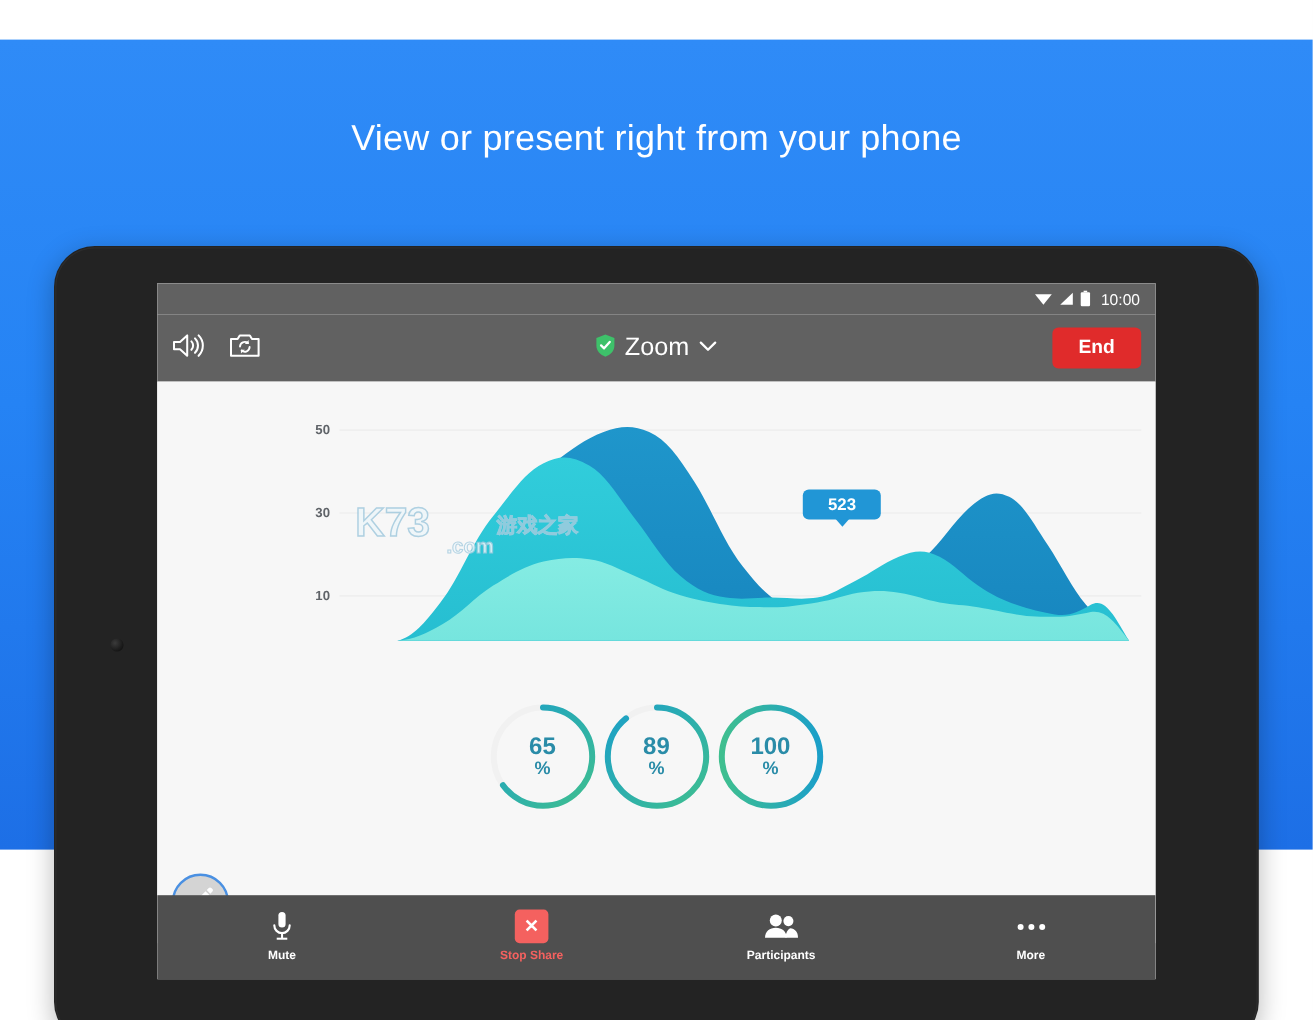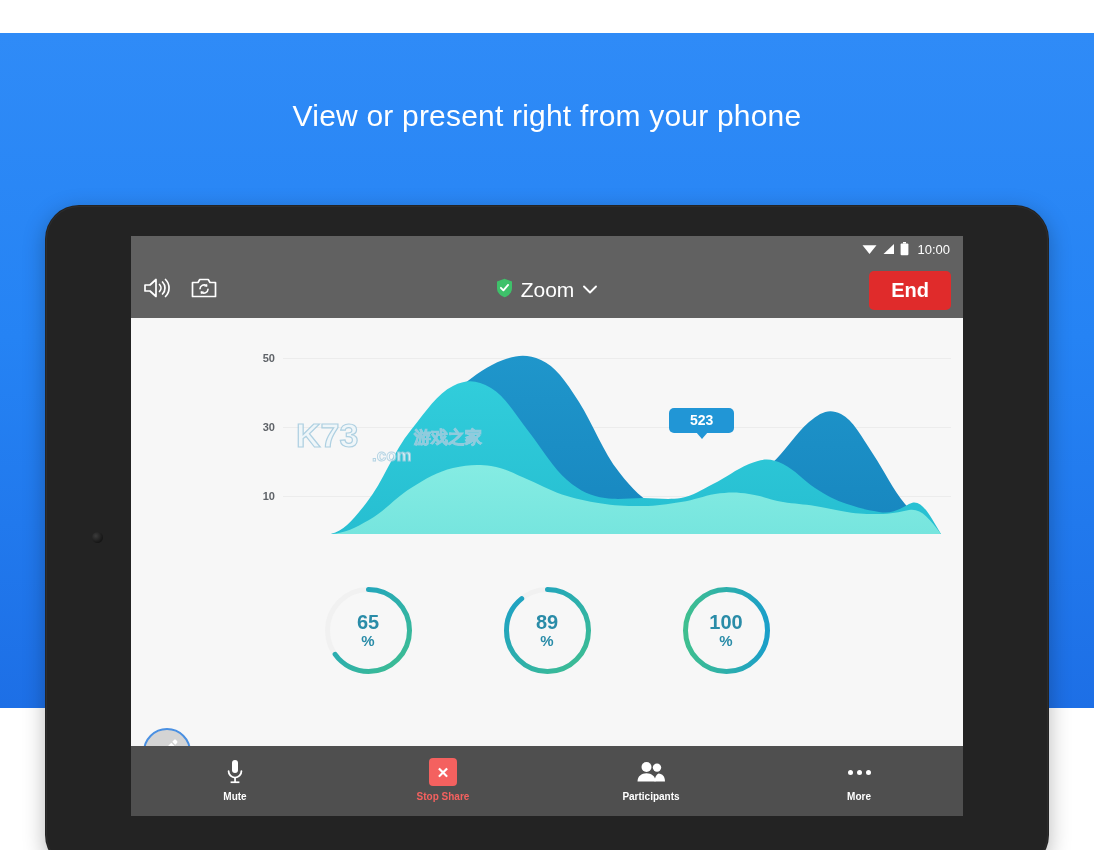--- a/index.html
+++ b/index.html
@@ -99,21 +99,21 @@
   #meeting-title {
     color: #ffffff;
     font-size: 21px;
     font-weight: 400;
   }
   #end-button {
     position: absolute;
     right: 12px;
     background: #e02b2b;
     color: #ffffff;
-    font-size: 20px;
+    font-size: 16px;
     font-weight: 700;
     border: none;
     border-radius: 5px;
     padding: 8px 22px;
     cursor: pointer;
     font-family: "Liberation Sans", sans-serif;
   }
 
   
   #content {
@@ -152,21 +152,20 @@
     border-right: 6px solid transparent;
     border-top: 7px solid #2196d6;
   }
 
   
   #gauges {
     position: absolute;
     left: 0; right: 0; top: 265px;
     display: flex;
     justify-content: center;
-    gap: 84px;
   }
   .gauge { position: relative; width: 95px; height: 95px; }
   .gauge-label {
     position: absolute;
     left: 0; top: 0; width: 95px; height: 95px;
     display: flex; flex-direction: column;
     align-items: center; justify-content: center;
     color: #2a8ca8;
     font-weight: 700;
     line-height: 1.05;

